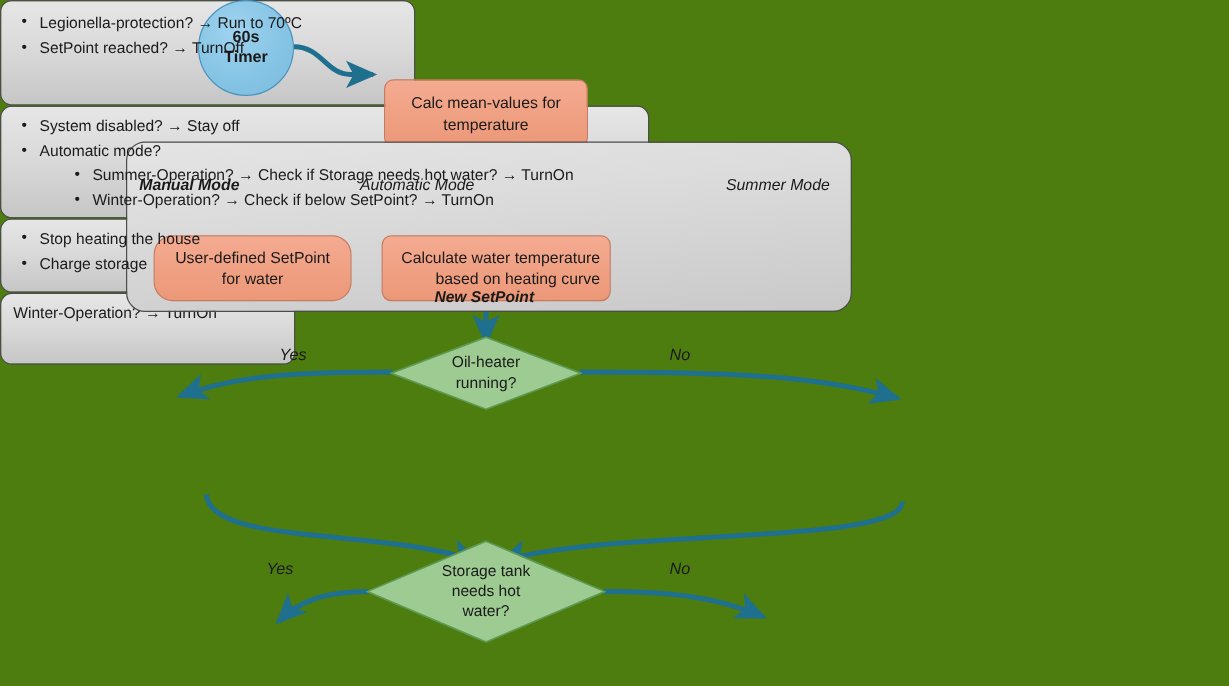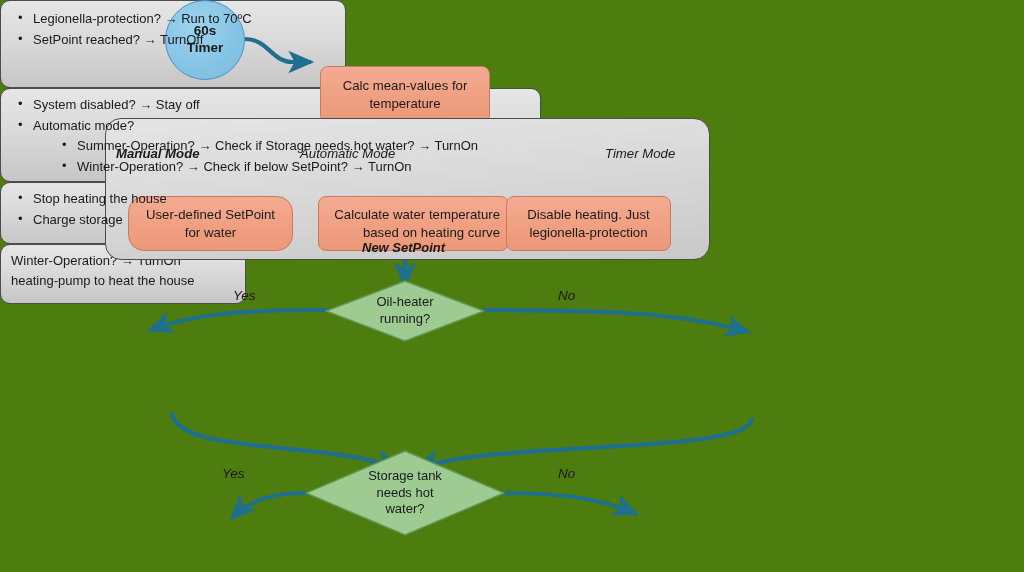--- a/index.html
+++ b/index.html
@@ -196,25 +196,24 @@
       <div>Timer</div>
     </div>
   </div>
 
   <div class="node proc" style="left:320px; top:38px; width:170px; height:57px;">Calc mean-values for temperature</div>
 
   <div class="node group-box" style="left:105px; top:118px; width:605px; height:142px;"></div>
 
   <div class="flabel" style="left:116px; top:146px;font-weight:bold;">Manual Mode</div>
   <div class="flabel" style="left:300px; top:146px;">Automatic Mode</div>
-  <div class="flabel" style="left:605px; top:146px;">Timer Mode</div>
+  <div class="flabel" style="left:605px; top:146px;">Summer Mode</div>
 
   <div class="node proc" style="left:128px; top:168px; width:165px; height:55px;border-radius:16px;">User-defined SetPoint for water</div>
   <div class="node proc" style="left:318px; top:168px; width:191px; height:55px;text-align:right;">Calculate water temperature based on heating curve</div>
-  <div class="node proc" style="left:506px; top:168px; width:165px; height:55px;">Disable heating. Just legionella-protection</div>
 
   <div class="flabel bold" style="left:362px; top:240px;">New SetPoint</div>
 
   <div class="decision" style="left:325px; top:280px; width:160px; height:62px;">
     <svg class="diamond-shape" viewBox="0 0 160 62" preserveAspectRatio="none">
       <polygon points="80,1 159,31 80,61 1,31" fill="#9dcb92" stroke="#5f9a52" stroke-width="1.4"></polygon>
     </svg>
     <div class="dlabel">
       <div>
         <div>Oil-heater</div>
@@ -264,16 +263,15 @@
 
   <div class="note" style="left:140px; top:512px; width:172px; height:46px; padding-top:6px;">
     <ul>
       <li>Stop heating the house</li>
       <li>Charge storage</li>
     </ul>
   </div>
 
   <div class="note" style="left:528px; top:512px; width:224px; height:46px; padding:6px 10px 6px 10px;">
     <p class="plain">Winter-Operation? → TurnOn</p>
-    <p class="plain">heating-pump to heat the house</p>
   </div>
 
 </div>
 
 </body></html>

